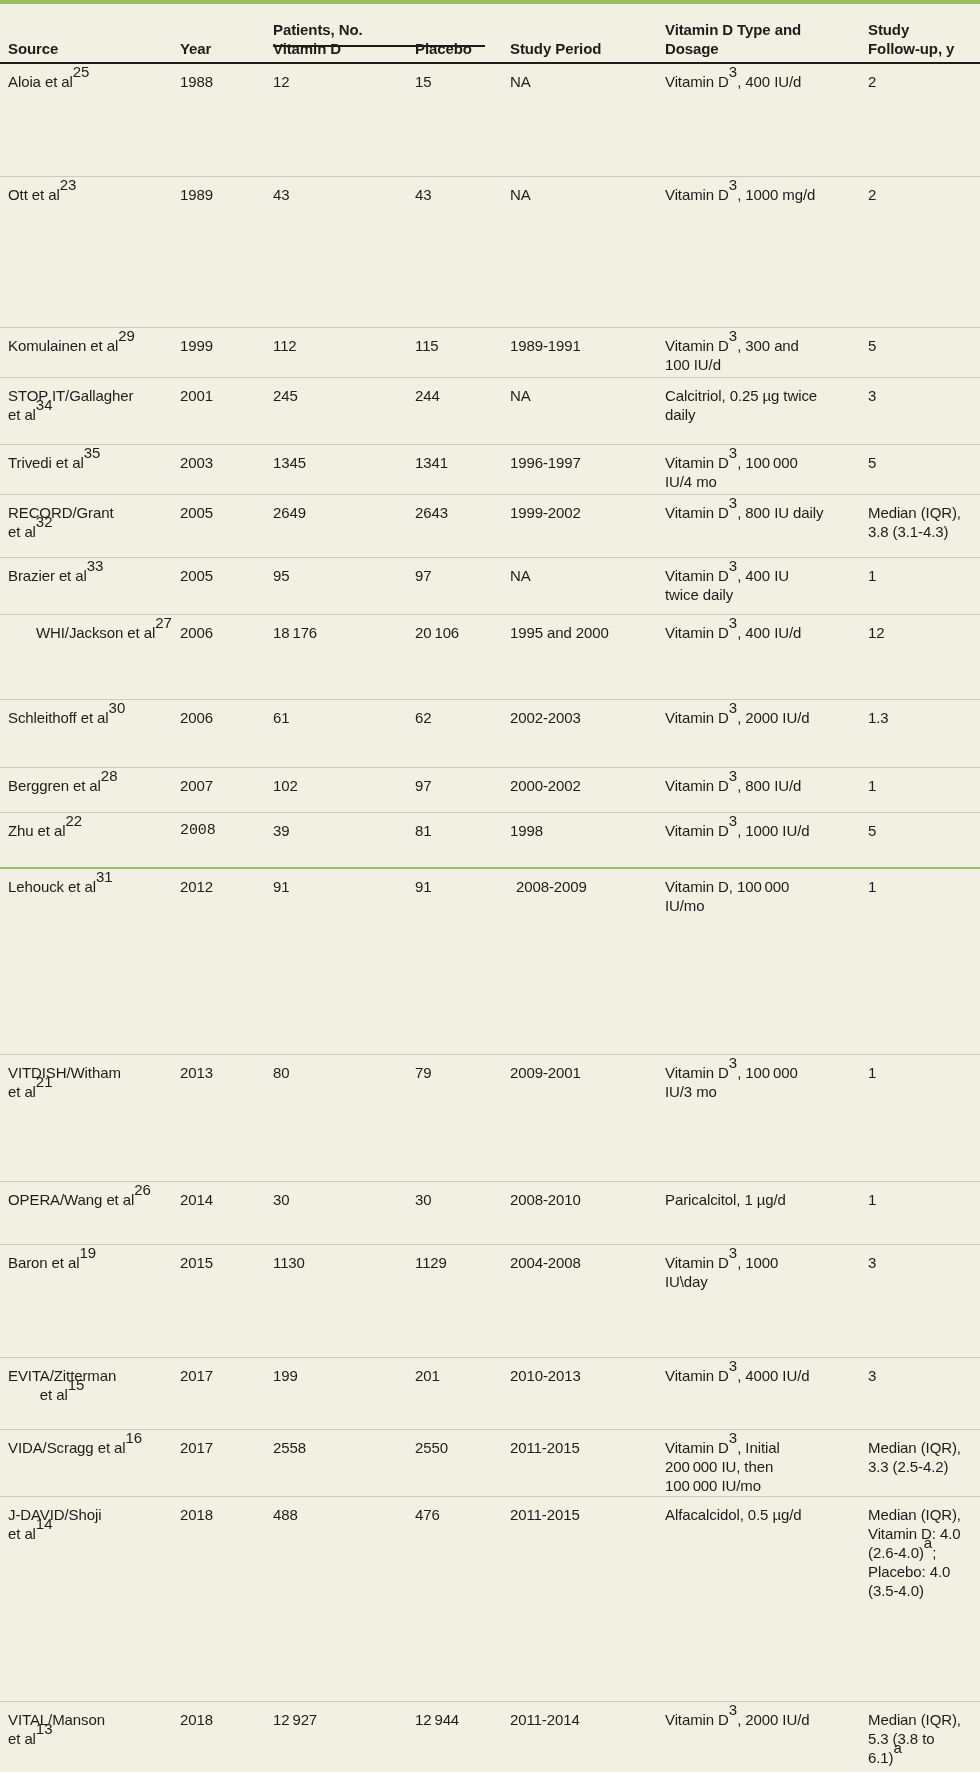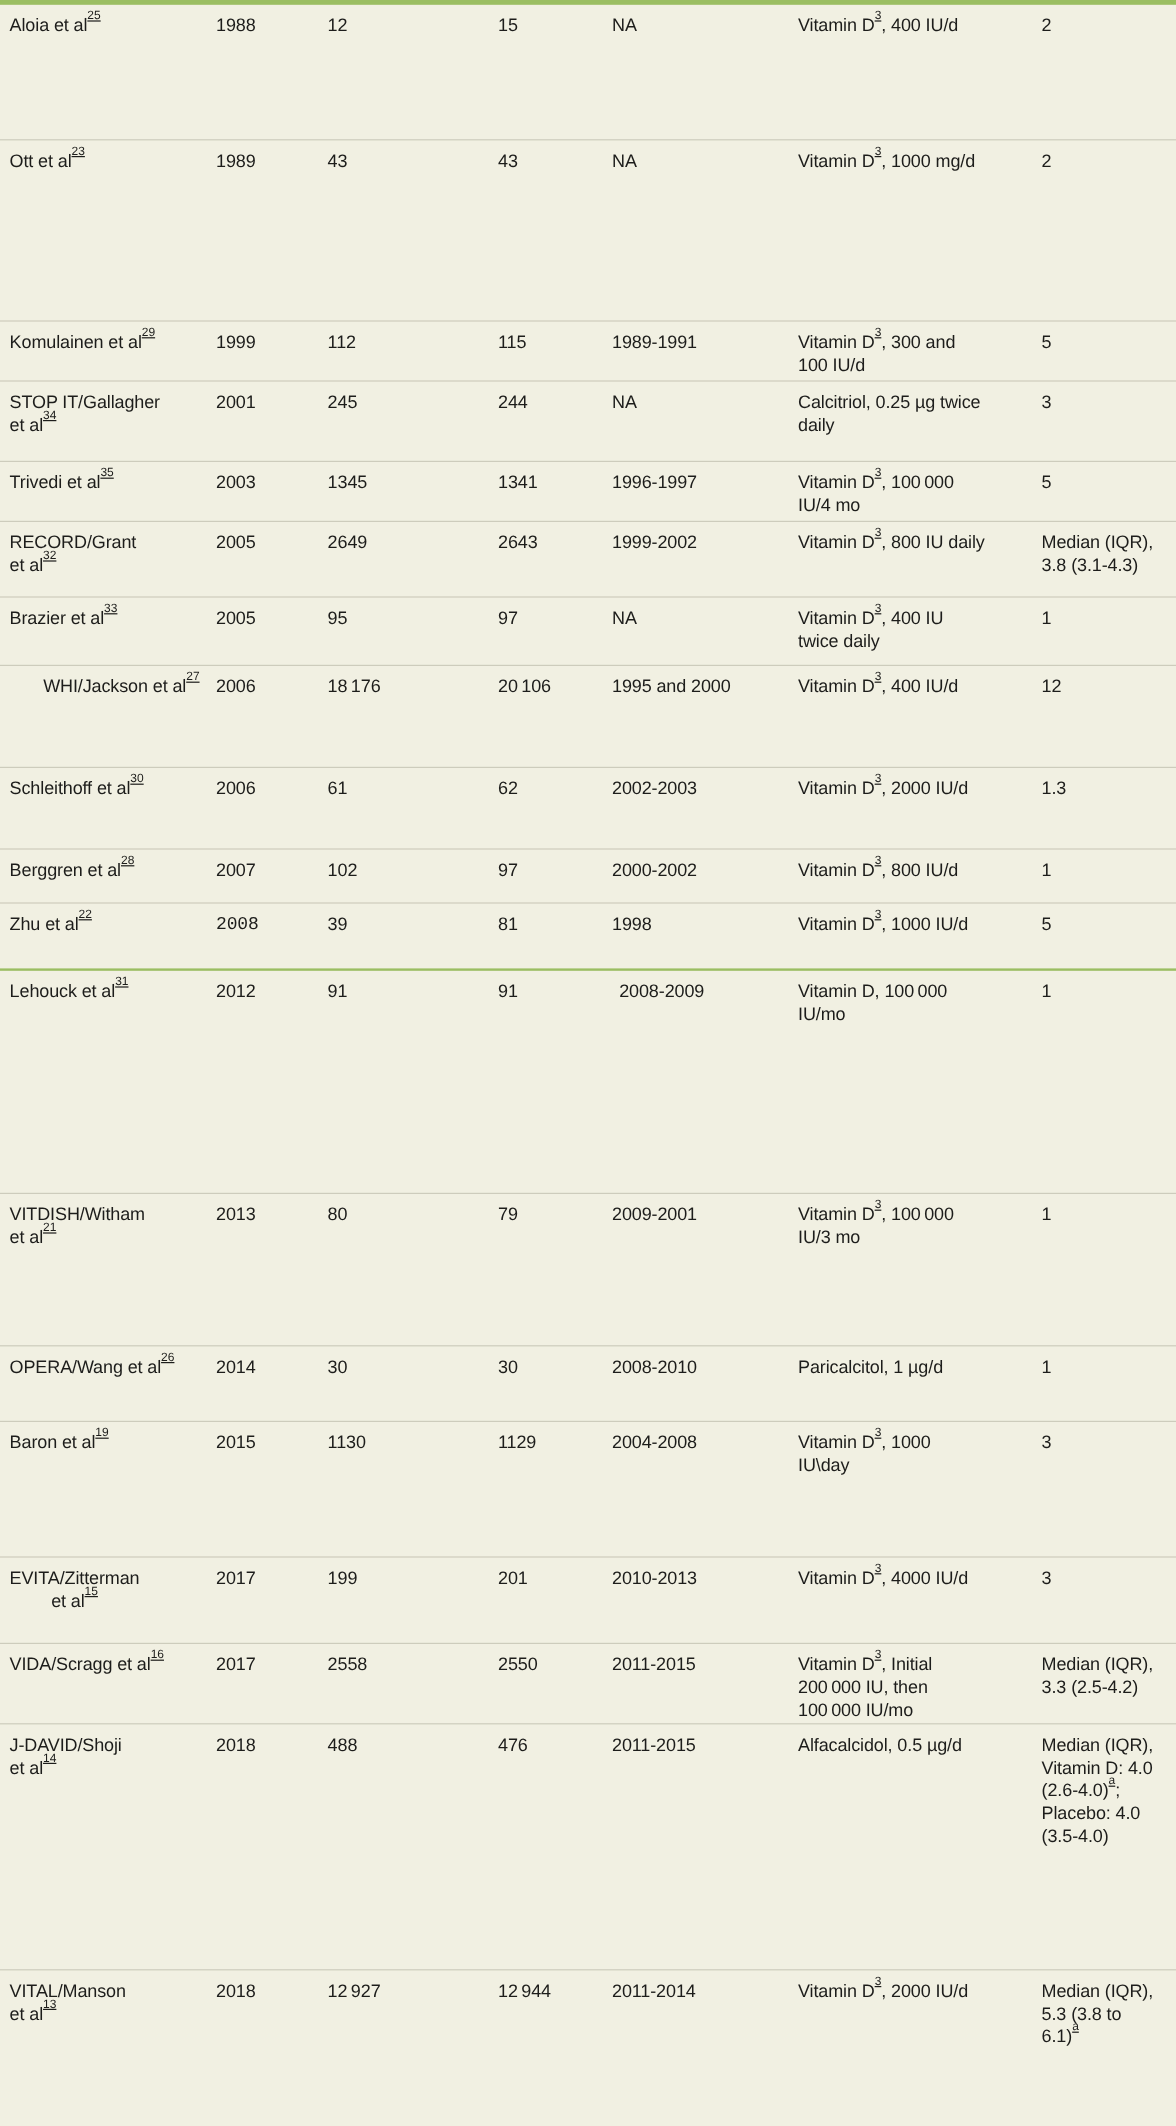--- a/index.html
+++ b/index.html
@@ -24,27 +24,39 @@
   .row{
     position:relative;box-sizing:border-box;
     border-top:1px solid #CDCCBC;
   }
   .row.first{border-top:none;}
   .row.section-break{border-top:2px solid #9BBE62;}
   .cell{
     position:absolute;top:8px;
     font-size:15px;line-height:19px;white-space:pre;
   }
-  sup{font-size:10px;line-height:0;position:relative;top:-4.5px;letter-spacing:0;text-decoration:underline;}
+  sup{font-size:15px;line-height:0;position:relative;top:-4.5px;letter-spacing:0;}
 </style>
 </head>
 <body>
 
 <div class="table-wrap">
   <div class="accent-bar"></div>
+  <div class="thead">
+    <div class="spanner">Patients, No.</div>
+  <div class="hcell" style="left: 8px;">Source</div>
+      <div class="hcell" style="left: 180px;">Year</div>
+      <div class="hcell" style="left: 273px;">Vitamin D</div>
+      <div class="hcell" style="left: 415px;">Placebo</div>
+      <div class="hcell" style="left: 510px;">Study Period</div>
+      <div class="hcell" style="left: 665px;">Vitamin D Type and
+Dosage</div>
+      <div class="hcell" style="left: 868px;">Study
+Follow-up, y</div>
+    </div>
   <div id="tbody">
       <div class="row first" style="height: 112px;">
         <div class="cell" style="left: 8px;">Aloia et al<sup>25</sup></div>
         <div class="cell" style="left: 180px;">1988</div>
         <div class="cell" style="left: 273px;">12</div>
         <div class="cell" style="left: 415px;">15</div>
         <div class="cell" style="left: 510px;">NA</div>
         <div class="cell" style="left: 665px;">Vitamin D<sup>3</sup>, 400 IU/d</div>
         <div class="cell" style="left: 868px;">2</div>
       </div>

